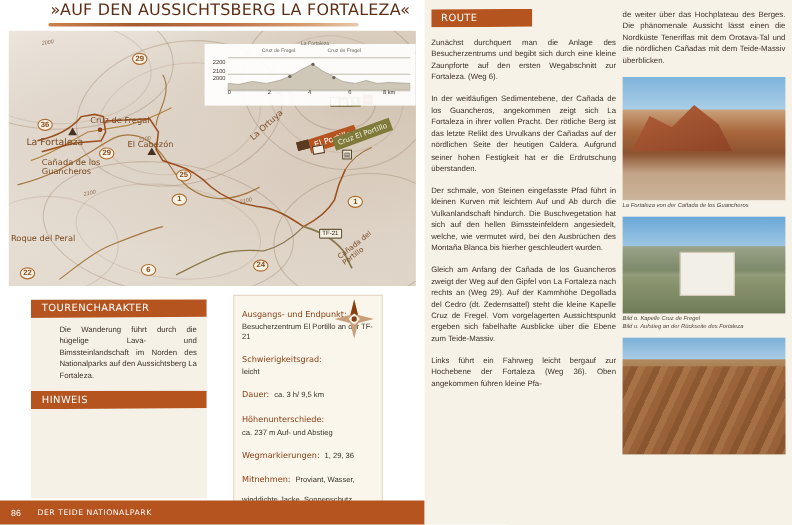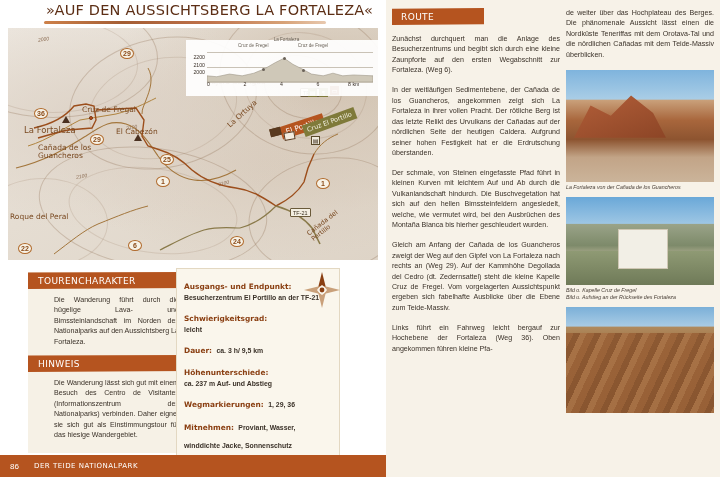--- a/index.html
+++ b/index.html
@@ -124,22 +124,22 @@
     display: flex; align-items: center; padding-left: 10px;
     letter-spacing: .4px;
     clip-path: polygon(0 3%, 100% 0, 100% 94%, 0 100%);
   }
   .box-body {
     padding: 6px 9px 0 26px; font-size: 7.1px; line-height: 10.4px;
     color: #3a3128; text-align: justify;
   }
 
   .facts {
-    position: absolute; left: 176px; top: 268px; width: 164px; height: 190px;
-    background: #faf6ec; border: 1px solid #e3d8c2; font-weight: bold;
+    position: absolute; left: 212px; top: 268px; width: 136px; height: 190px;
+    background: #faf6ec; border: 1px solid #e3d8c2;
   }
   .facts-inner { padding: 6px 7px; }
   .fact { margin-bottom: 4.5px; }
   .fact-k {
     font-family: "DejaVu Sans", sans-serif; font-size: 7.4px; color: #8a3f12;
   }
   .fact-v { font-size: 6.9px; line-height: 9.4px; color: #3a3128; }
   .fact-inline .fact-v { display: inline; }
   .fact-inline .fact-k { display: inline; }
 
@@ -317,21 +317,20 @@
       </div>
     </div>
 
     <div class="box-tour">
       <div class="box-head">TOURENCHARAKTER</div>
       <div class="box-body">Die Wanderung führt durch die hügelige Lava- und Bimssteinlandschaft im Norden des Nationalparks auf den Aussichtsberg La Fortaleza.</div>
     </div>
 
     <div class="box-hint">
       <div class="box-head">HINWEIS</div>
-      <div class="box-body">Die Wanderung lässt sich gut mit einem Besuch des Centro de Visitantes (Informationszentrum des Nationalparks) verbinden. Daher eignet sie sich gut als Einstimmungstour für das hiesige Wandergebiet.</div>
     </div>
 
     <div class="facts">
       <div class="facts-inner" id="facts-list">
           <div class="fact"><span class="fact-k">Ausgangs- und Endpunkt:</span><div class="fact-v">Besucherzentrum El Portillo an der TF-21</div></div>
           <div class="fact"><span class="fact-k">Schwierigkeitsgrad:</span><div class="fact-v">leicht</div></div>
           <div class="fact fact-inline"><span class="fact-k">Dauer:</span> <span class="fact-v">ca. 3 h/ 9,5 km</span></div>
           <div class="fact"><span class="fact-k">Höhenunterschiede:</span><div class="fact-v">ca. 237 m Auf- und Abstieg</div></div>
           <div class="fact fact-inline"><span class="fact-k">Wegmarkierungen:</span> <span class="fact-v">1, 29, 36</span></div>
           <div class="fact fact-inline"><span class="fact-k">Mitnehmen:</span> <span class="fact-v">Proviant, Wasser, winddichte Jacke, Sonnenschutz</span></div>

